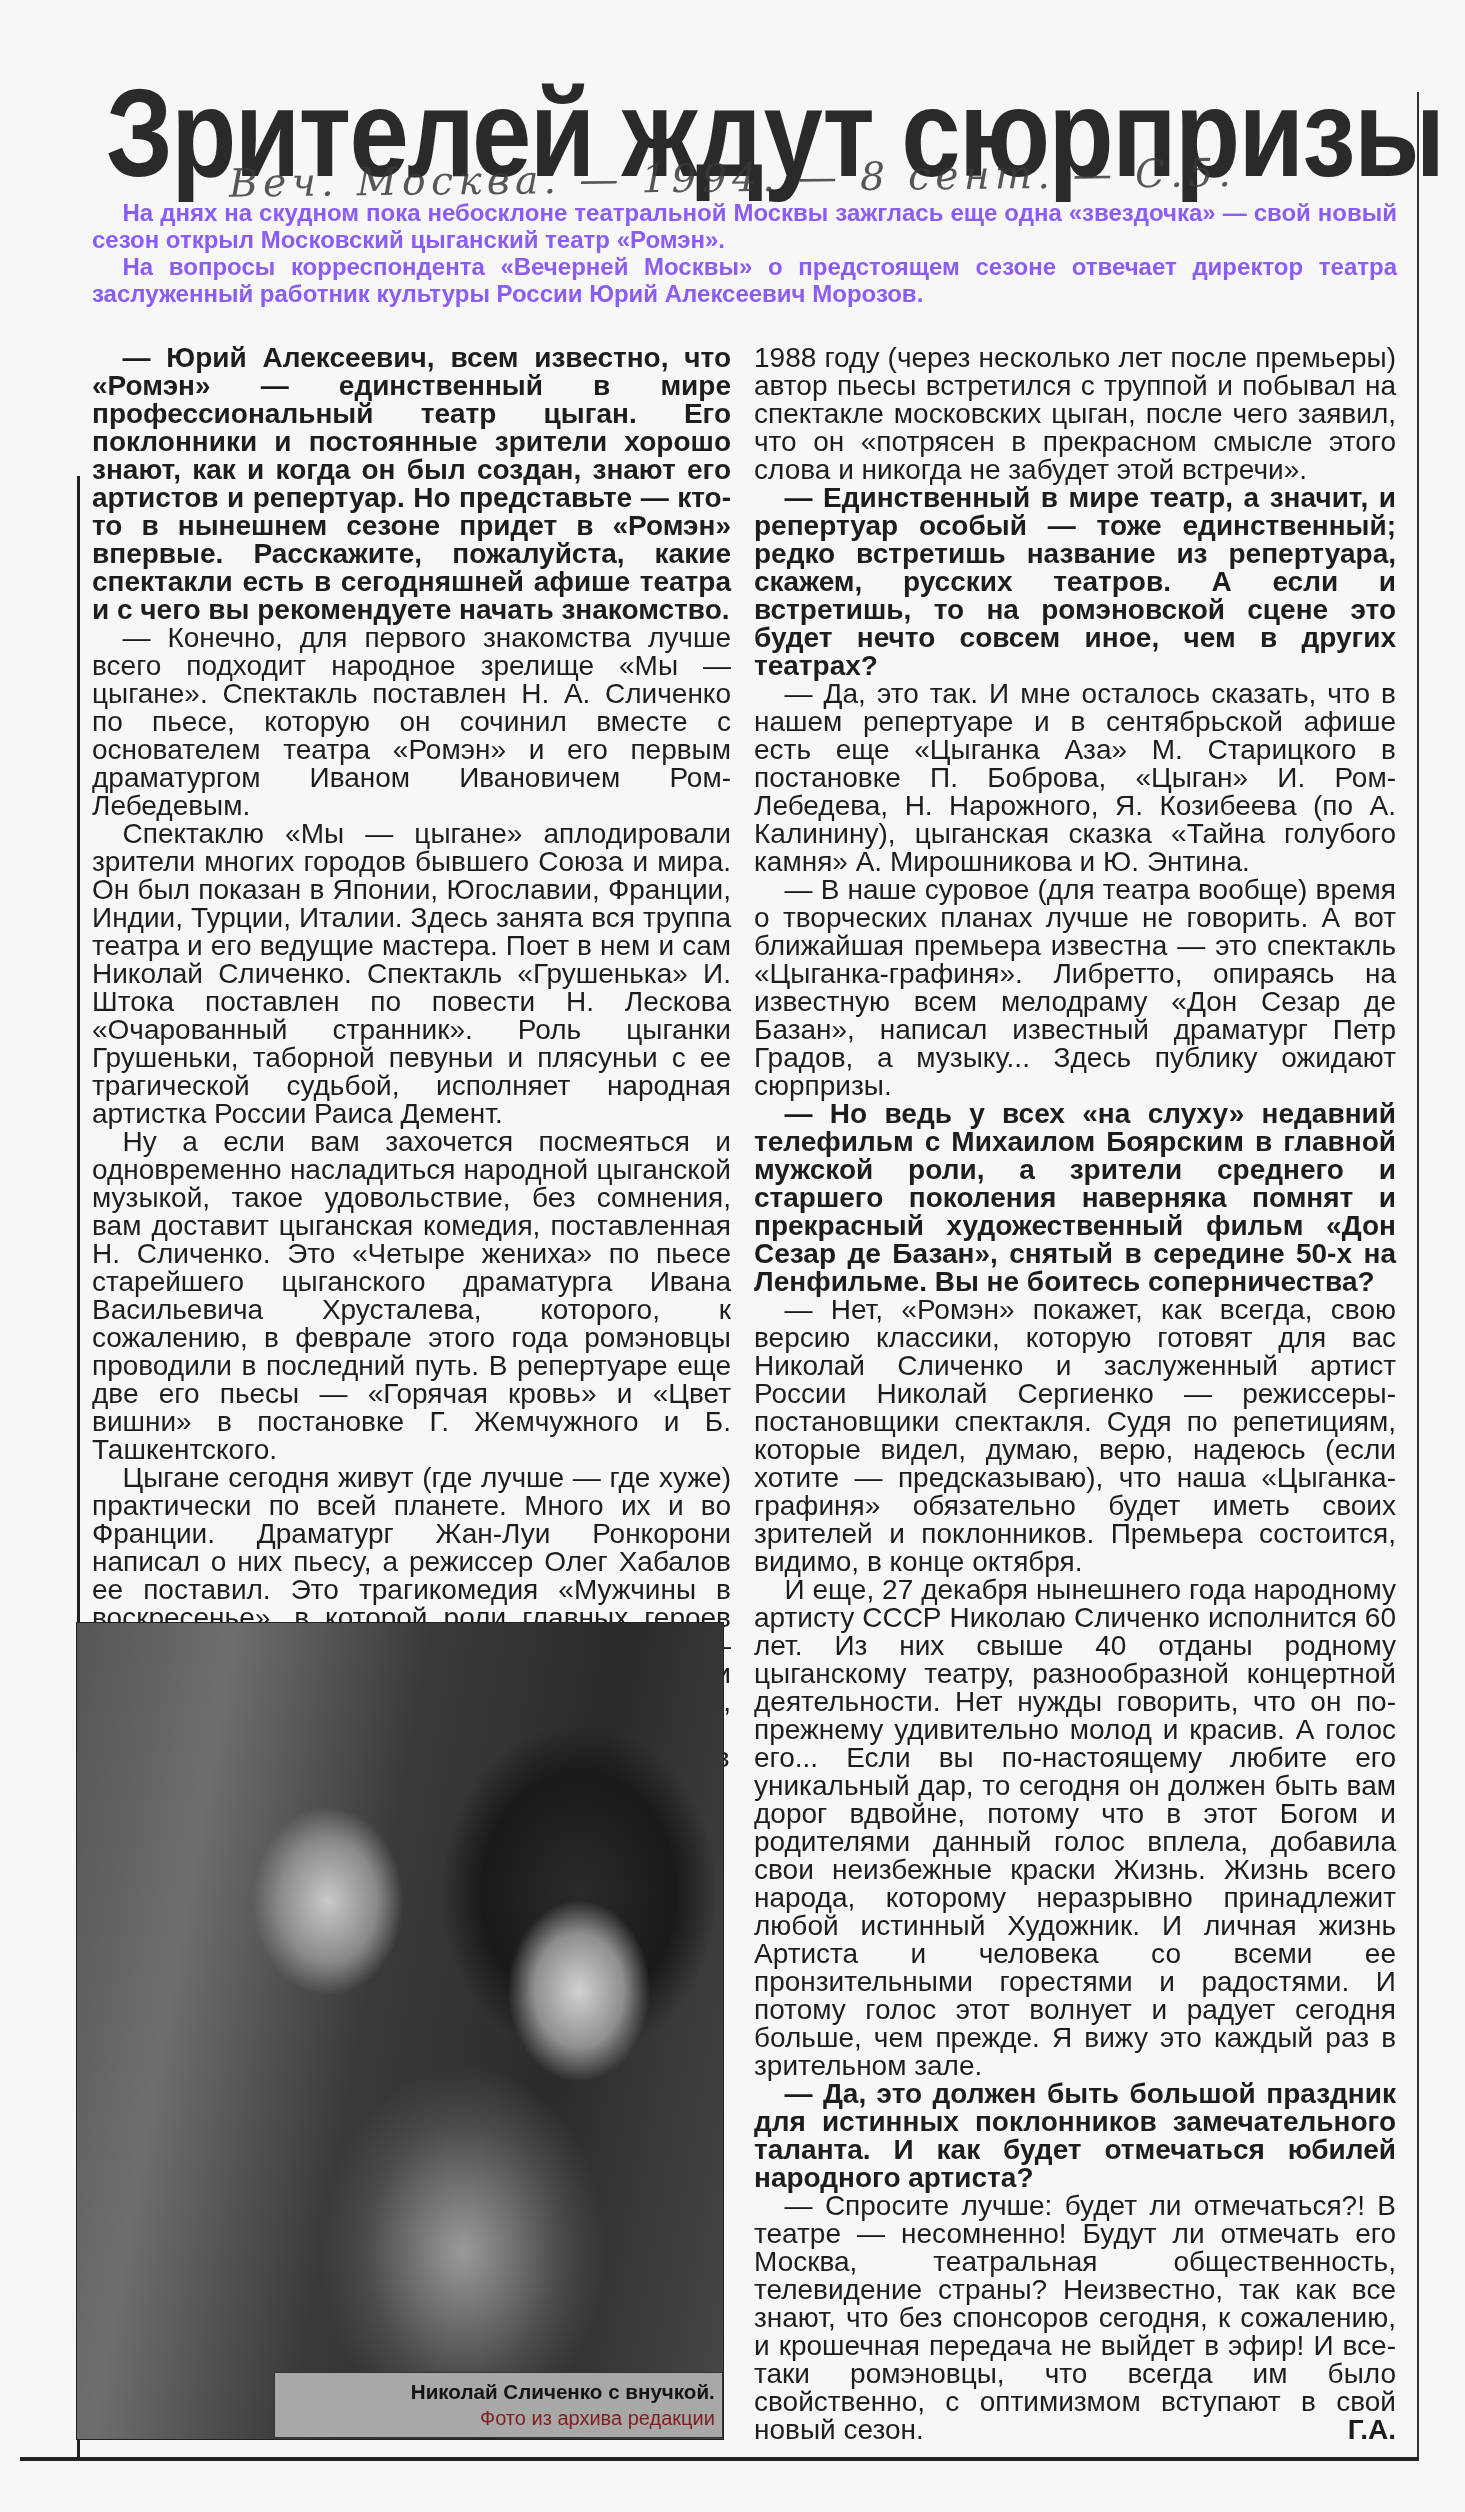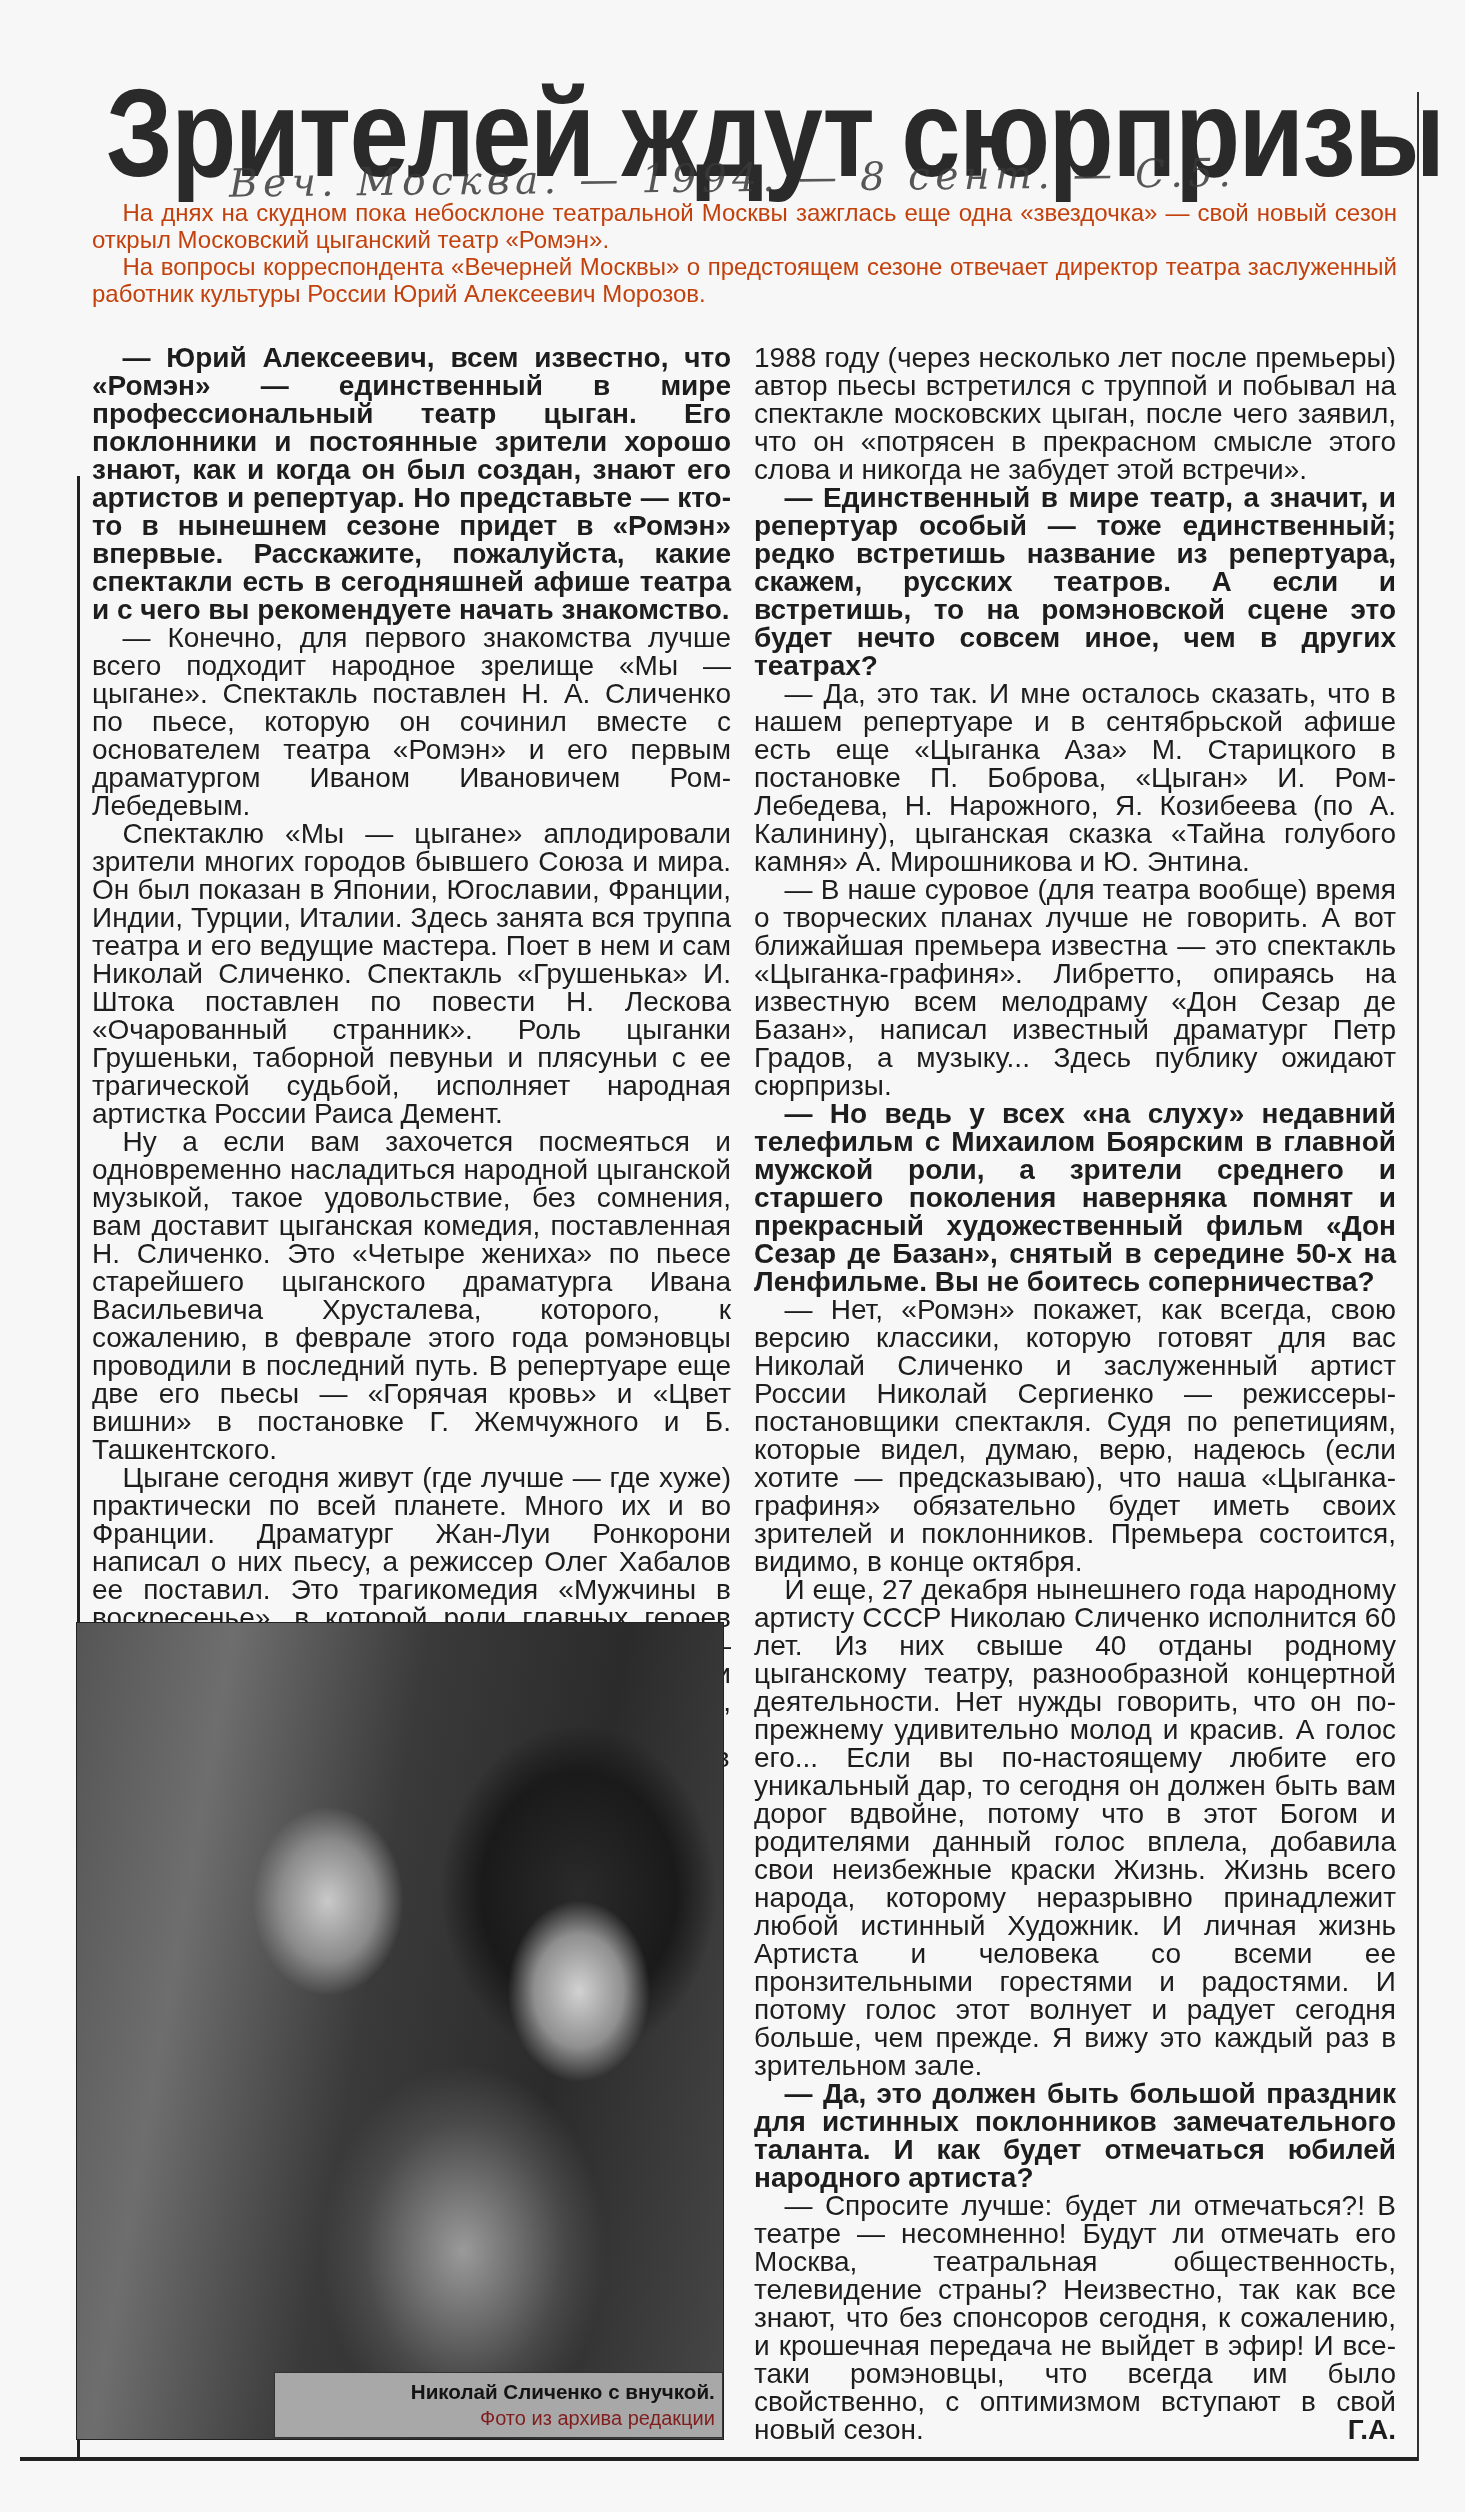--- a/index.html
+++ b/index.html
@@ -14,21 +14,21 @@
     font-size:124px; line-height:126px; letter-spacing:-1.8px; color:#2a2a2a;
     transform:scaleX(0.86); transform-origin:left top; white-space:nowrap;
   }
   .handnote {
     position:absolute; left:229px; top:153px; width:1077px;
     font-family:"DejaVu Serif", serif; font-style:italic; font-size:39px; line-height:50px;
     color:#3a3a3a; letter-spacing:5.4px; transform:rotate(-0.6deg); white-space:nowrap; opacity:.85;
   }
   .intro {
     position:absolute; left:92px; top:199px; width:1305px;
-    font-weight:normal; font-size:24px; line-height:27px; color:#c2410c;
+    font-weight:bold; font-size:24px; line-height:27px; color:#8b5cf6;
     text-align:justify;
   }
   .intro p { margin:0; text-indent:30.5px; }
   .border-left { position:absolute; left:77px; top:476px; width:2.7px; height:1985px; background:#222; }
   .border-right { position:absolute; left:1417px; top:92px; width:1.8px; height:2369px; background:#333; }
   .border-bottom { position:absolute; left:20px; top:2457px; width:1398px; height:3.6px; background:#222; }
   .col {
     position:absolute; top:344px; font-size:28px; line-height:28px;
     text-align:justify; hyphens:manual; color:#1d1d1d;
   }

